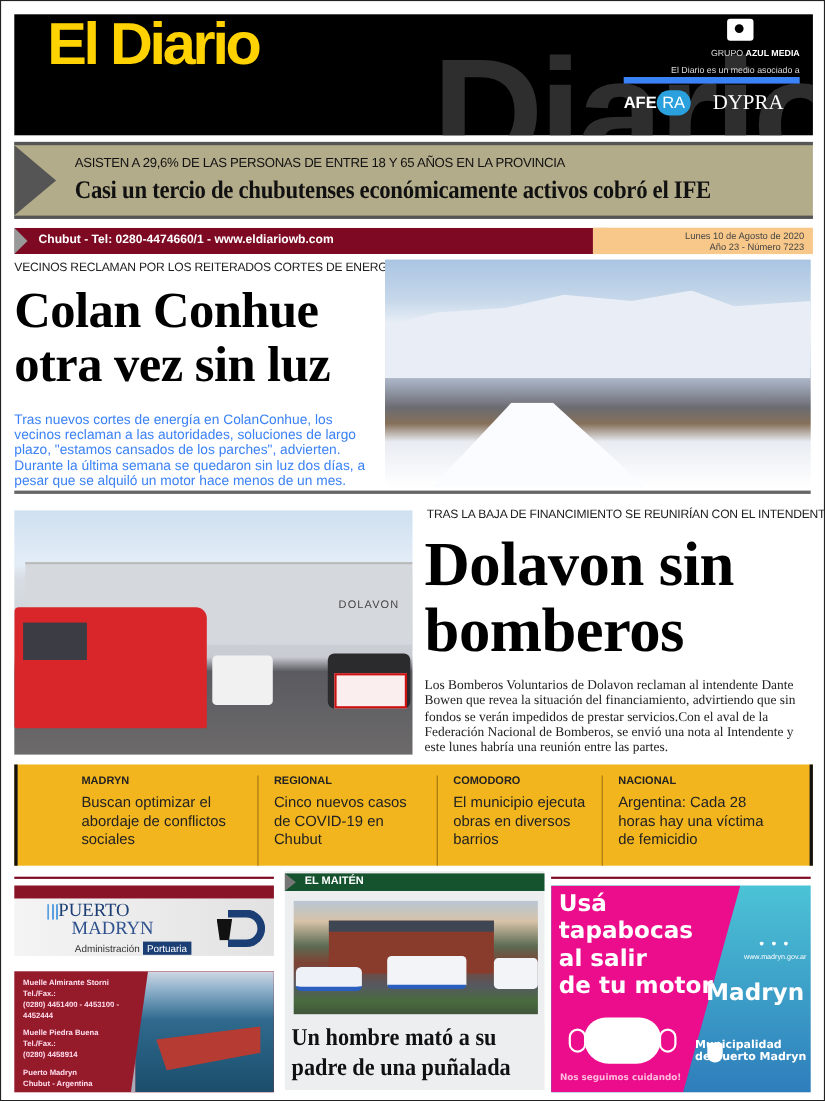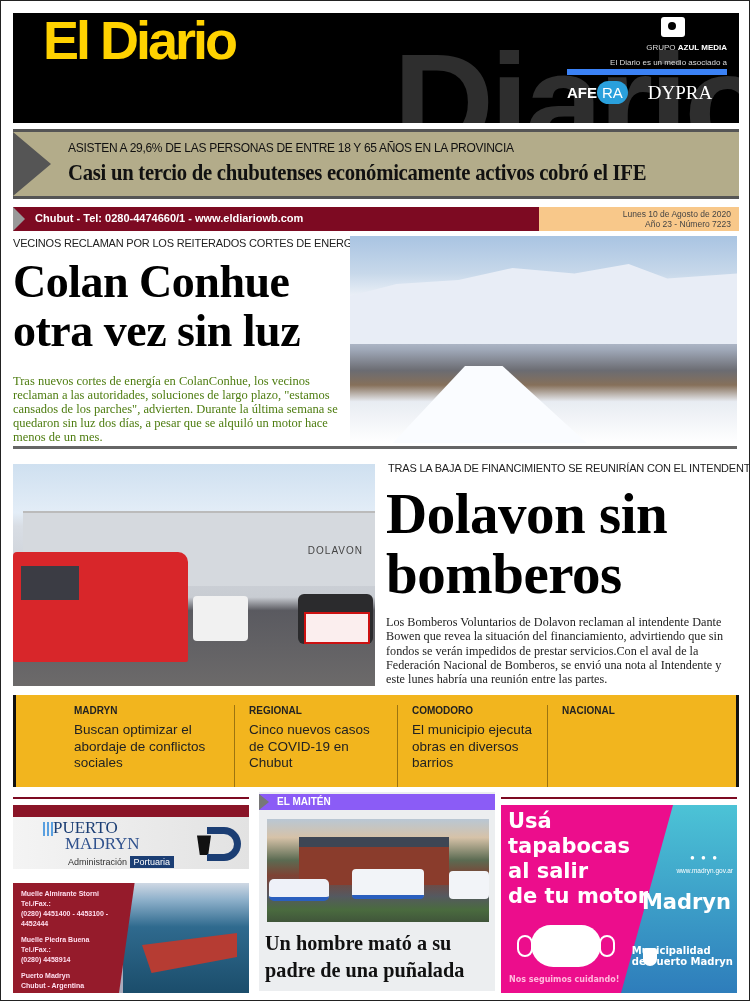--- a/index.html
+++ b/index.html
@@ -34,21 +34,21 @@
   .infobar .red-arrow { position: absolute; left: 0; top: 0; width: 0; height: 0; border-top: 12px solid transparent; border-bottom: 12px solid transparent; border-left: 12px solid #999; }
   .infobar .red-text { position: absolute; left: 22px; top: 5px; font-size: 11px; font-weight: bold; color: #fff; }
   .infobar .date { position: absolute; right: 0; top: 0; width: 200px; height: 24px; background: #f8c88a; }
   .infobar .date div { font-size: 8.5px; color: #444; text-align: right; padding-right: 8px; line-height: 10px; }
   .infobar .date div:first-child { padding-top: 2px; }
 
   
   .kicker-s { font-size: 11px; color: #222; letter-spacing: -0.2px; white-space: nowrap; }
   .s1-kicker { position: absolute; left: 12px; top: 236px; }
   .s1-title { position: absolute; left: 12px; top: 256px; width: 340px; font-family: "Liberation Serif", serif; font-weight: bold; font-size: 46px; line-height: 49px; color: #000; letter-spacing: -0.5px; }
-  .s1-body { position: absolute; left: 12px; top: 373px; width: 330px; font-family: Liberation Serif, serif; font-size: 12.5px; line-height: 14px; color: #4d7c0f; }
+  .s1-body { position: absolute; left: 12px; top: 373px; width: 330px; font-family: Liberation Sans, sans-serif; font-size: 12.5px; line-height: 14px; color: #3b82f6; }
   .s1-photo { position: absolute; left: 349px; top: 235px; width: 387px; height: 207px; overflow: hidden; background: linear-gradient(#a9c4e2 0%, #c7d8ea 18%, #eef2f8 30%, #cdd6e6 45%, #9fa8b8 55%, #6b6c72 65%, #86705a 72%, #e8ecf2 80%, #ffffff 100%); }
   .mtn { position: absolute; left: 0; top: 28px; width: 387px; height: 80px; background: #e8edf6; clip-path: polygon(0 40%, 12% 25%, 28% 20%, 42% 5%, 58% 12%, 72% 0%, 82% 18%, 100% 12%, 100% 100%, 0 100%); }
   .road { position: absolute; left: 40px; top: 130px; width: 250px; height: 80px; background: #fafcff; clip-path: polygon(0 100%, 30% 0, 45% 0, 80% 100%); }
   .divider1 { position: absolute; left: 12px; top: 445px; width: 724px; height: 3px; background: #666; }
 
   
   .s2-photo { position: absolute; left: 12px; top: 463px; width: 362px; height: 222px; overflow: hidden; background: linear-gradient(#cfe0f0 0%, #e3edf7 22%, #d8dde4 28%, #c8ccd2 60%, #5a5a60 66%, #6c6a6a 100%); }
   .s2-bldg { position: absolute; left: 10px; top: 47px; width: 352px; height: 75px; background: #d5d9de; border-top: 2px solid #bbb; }
   .s2-bldg-text { position: absolute; right: 12px; top: 32px; font-size: 10px; color: #444; letter-spacing: 1px; }
   .s2-truck { position: absolute; left: 0; top: 88px; width: 175px; height: 110px; background: #d8262a; border-radius: 4px 10px 2px 2px; }
@@ -80,21 +80,21 @@
   .pm-admin b { background: #1b3e74; color: #fff; font-weight: normal; padding: 1px 4px; }
   .pm-ship { position: absolute; right: 38px; top: 10px; width: 14px; height: 28px; background: #111; clip-path: polygon(0 30%, 100% 30%, 80% 100%, 20% 100%); }
   .pm-d { position: absolute; right: 8px; top: 10px; width: 34px; height: 34px; border: 7px solid #1b3e74; border-left: none; border-radius: 0 20px 20px 0; }
   .ad1 .lower { position: absolute; left: 0; top: 84px; width: 236px; height: 110px; background: #951b2b; }
   .ad1 .photo { position: absolute; right: 0; top: 0; width: 130px; height: 110px; background: linear-gradient(#cfd8e4 0%, #8fb1cb 15%, #2f6a8e 40%, #1b4d6b 100%); clip-path: polygon(12% 0, 100% 0, 100% 100%, 0 100%); border-left: 4px solid #aab; }
   .ad1 .boat { position: absolute; right: 12px; top: 50px; width: 95px; height: 40px; background: #b63c33; clip-path: polygon(0 30%, 100% 0, 100% 60%, 10% 100%); }
   .ad1 .contact { position: absolute; left: 8px; top: 6px; width: 100px; font-size: 7px; line-height: 10px; color: #fde; font-weight: bold; }
   .ad1 .contact p { margin-bottom: 6px; }
 
   .ad2 { position: absolute; left: 258px; top: 791px; width: 236px; height: 199px; background: #eceef0; }
-  .ad2 .hdr { position: absolute; left: 0; top: 2px; width: 236px; height: 16px; background: #8b5cf6; }
+  .ad2 .hdr { position: absolute; left: 0; top: 2px; width: 236px; height: 16px; background: #14532d; }
   .ad2 .hdr .tri { position: absolute; left: 0; top: 0; width: 0; height: 0; border-top: 8px solid transparent; border-bottom: 8px solid transparent; border-left: 10px solid #777; }
   .ad2 .hdr span { position: absolute; left: 18px; top: 2px; font-size: 10px; font-weight: bold; color: #fff; }
   .ad2 .photo { position: absolute; left: 8px; top: 27px; width: 222px; height: 103px; background: linear-gradient(#b9c7d4 0%, #d6c2a8 18%, #5b6b52 40%, #7e4234 55%, #555960 75%, #4a6b3f 88%, #40553a 100%); overflow: hidden; }
   .ad2 .house { position: absolute; left: 32px; top: 18px; width: 150px; height: 48px; background: #8a3c2c; border-top: 10px solid #3e4654; }
   .ad2 .car1 { position: absolute; left: 2px; top: 60px; width: 60px; height: 22px; background: #eef1f8; border-radius: 5px; border-bottom: 4px solid #2a5fbf; }
   .ad2 .car2 { position: absolute; left: 85px; top: 50px; width: 72px; height: 30px; background: #f2f4f8; border-radius: 4px; border-bottom: 4px solid #2a5fbf; }
   .ad2 .car3 { position: absolute; right: 0; top: 52px; width: 40px; height: 28px; background: #f2f4f8; border-radius: 4px; }
   .ad2 .title { position: absolute; left: 6px; top: 137px; width: 228px; font-family: "Liberation Serif", serif; font-weight: bold; font-size: 22px; line-height: 27px; color: #111; transform: scaleX(0.92); transform-origin: left; white-space: nowrap; }
 
   .ad3 { position: absolute; left: 500px; top: 796px; width: 236px; height: 194px; border-top: 2px solid #7d0a22; }
@@ -175,20 +175,21 @@
     <div class="brief b2">
       <div class="sec">REGIONAL</div>
       <div class="txt">Cinco nuevos casos de COVID-19 en Chubut</div>
     </div>
     <div class="brief b3">
       <div class="sec">COMODORO</div>
       <div class="txt">El municipio ejecuta obras en diversos barrios</div>
     </div>
     <div class="brief b4">
       <div class="sec">NACIONAL</div>
+      <div class="txt">Argentina: Cada 28 horas hay una víctima de femicidio</div>
     </div>
   </div>
 
   <div class="ad1">
     <div class="top-bar"></div>
     <div class="logo-band">
       <div class="pm-stripes"></div>
       <div class="pm-title">
         <div class="l1">PUERTO</div>
         <div class="l2">MADRYN</div>

